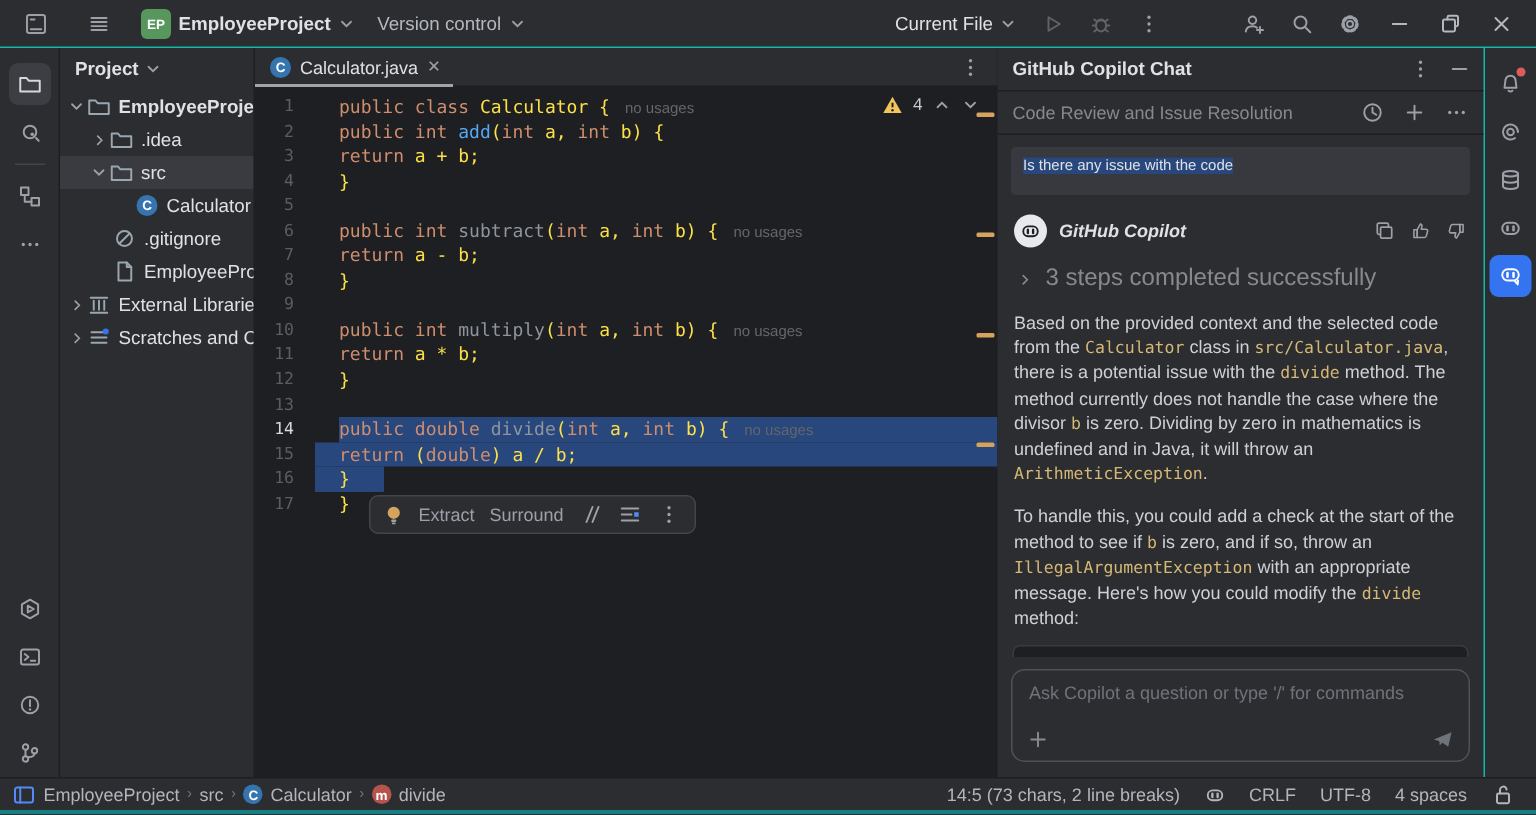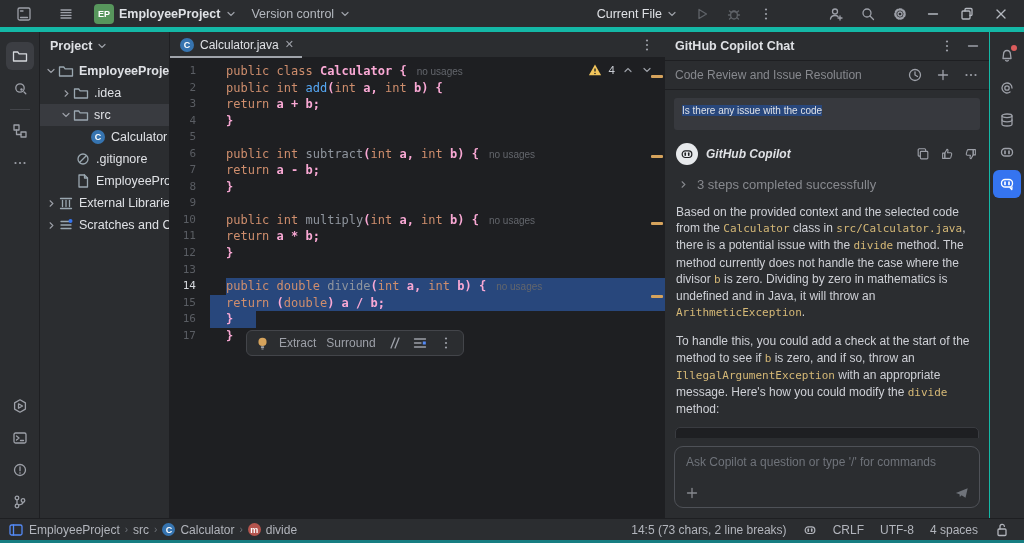--- a/index.html
+++ b/index.html
@@ -1,21 +1,21 @@
 <!DOCTYPE html>
 <html><head>
 <meta charset="utf-8">
 <style>
   html,body{margin:0;padding:0;background:#1e1f22;}
   body{width:1024px;height:543px;position:relative;overflow:hidden;
        font-family:"Liberation Sans",sans-serif;color:#dfe1e5;-webkit-font-smoothing:antialiased;}
   svg{display:block;}
   
   .titlebar{position:absolute;top:0;left:0;width:1024px;height:32px;background:#2b2d30;
-            border-bottom:5px solid #14b8a6;display:flex;align-items:center;box-sizing:border-box;gap:32px;}
+            border-bottom:1px solid #14b8a6;display:flex;align-items:center;box-sizing:border-box;gap:32px;}
   .tb-left{display:flex;align-items:center;gap:14px;padding-left:10px;}
   .tb-group{display:flex;align-items:center;gap:5px;cursor:default;}
   .tb-name{font-size:12.5px;font-weight:bold;color:#dfe1e5;}
   .tb-vcs{font-size:12.5px;color:#b4b8bf;}
   .ep-badge{width:20px;height:20px;border-radius:4px;background:#57965c;color:#fff;
             font-size:9px;font-weight:bold;display:flex;align-items:center;justify-content:center;}
   .tb-right{margin-left:auto;display:flex;align-items:center;gap:4px;padding-right:8px;}
   .tb-run{font-size:12.5px;color:#dfe1e5;display:flex;align-items:center;gap:4px;padding:3px 6px;border-radius:4px;}
   .tb-ic{width:28px;height:26px;display:flex;align-items:center;justify-content:center;color:#9da0a8;border-radius:4px;}
   .tb-ic.dim{color:#5f6368;}
@@ -52,21 +52,21 @@
   .code-row{position:relative;height:16.55px;line-height:16.55px;font-size:12px;white-space:nowrap;}
   .code-row .sel{position:absolute;top:0;height:100%;background:#28477c;}
   .sel-a{left:56px;right:0;}
   .sel-b{left:40px;right:0;}
   .sel-c{left:40px;width:46px;}
   .gutter{position:relative;display:inline-block;width:26px;text-align:right;color:#5a5d63;
           font-family:"DejaVu Sans Mono",monospace;font-size:11px;vertical-align:top;}
   .gutter.caret{color:#d5d8dd;}
   .code-text{position:relative;display:inline-block;margin-left:30px;font-family:"DejaVu Sans Mono",monospace;}
   .c-k{color:#cf8e6d;}
-  .c-p{color:#f9a8d4;font-weight:bold;}
+  .c-p{color:#fde047;}
   .c-m{color:#56a8f5;}
   .c-u{color:#8f959e;}
   .inlay{color:#63666c;font-size:10px;padding-left:10px;font-family:"Liberation Sans",sans-serif;}
   .warn-widget{position:absolute;top:5px;right:12px;display:flex;align-items:center;gap:7px;
                font-size:11.5px;color:#c8cbd2;z-index:5;}
   .scroll-mark{position:absolute;right:2px;width:12px;height:3px;background:#d6a35c;border-radius:1px;z-index:4;}
   .float-toolbar{position:absolute;left:76px;top:272px;height:24px;background:#2b2d30;border:1px solid #43454a;
                  border-radius:6px;display:flex;align-items:center;gap:10px;padding:0 9px;z-index:10;
                  font-size:12px;color:#9da0a8;}
   
@@ -78,21 +78,21 @@
   .thread-row{height:28px;display:flex;align-items:center;padding:0 10px;border-bottom:1px solid #1e1f22;
               font-size:12px;color:#87898e;flex:none;}
   .thread-row .hicons{margin-left:auto;display:flex;gap:12px;color:#9da0a8;align-items:center;}
   .chat-body{flex:1;overflow:hidden;padding:8px 9px 0 9px;}
   .user-bubble{background:#37393e;border-radius:3px;padding:7px 8px 14px 8px;font-size:10px;color:#dfe1e5;}
   .user-bubble .txt-sel{background:#28477c;}
   .assist-row{display:flex;align-items:center;gap:8px;margin:13px 2px 4px 2px;font-style:italic;}
   .avatar{width:22px;height:22px;border-radius:50%;background:#e7e9ec;display:flex;align-items:center;justify-content:center;color:#1e1f22;}
   .assist-name{font-size:12px;font-weight:bold;}
   .msg-actions{margin-left:auto;display:flex;gap:10px;color:#9da0a8;}
-  .steps-row{display:flex;align-items:center;gap:8px;color:#87898e;font-size:13px;margin:12px 2px 0 4px;}
+  .steps-row{display:flex;align-items:center;gap:8px;color:#87898e;font-size:16px;margin:12px 2px 0 4px;}
   .chat-para{font-size:12px;line-height:16.2px;color:#ced0d6;margin:12px 2px 0 2px;}
   .ichip{font-family:"DejaVu Sans Mono",monospace;font-size:11px;color:#d5b876;}
   .chat-code{position:relative;background:#1e1f22;border:1px solid #393b40;border-radius:5px;
              margin:10px 1px 0 1px;padding:9px 10px 0 10px;height:52px;overflow:hidden;}
   .chat-input{flex:none;margin:8px 9px 10px 9px;border:1px solid #4e5157;border-radius:9px;height:60px;
               position:relative;}
   .chat-input textarea{position:absolute;top:6px;left:9px;right:9px;height:24px;background:transparent;border:none;
               resize:none;outline:none;color:#dfe1e5;font-size:12px;font-family:"Liberation Sans",sans-serif;}
   .chat-input textarea::placeholder{color:#6f737a;}
   .input-bar{position:absolute;left:9px;right:9px;bottom:6px;display:flex;align-items:center;color:#87898e;}

